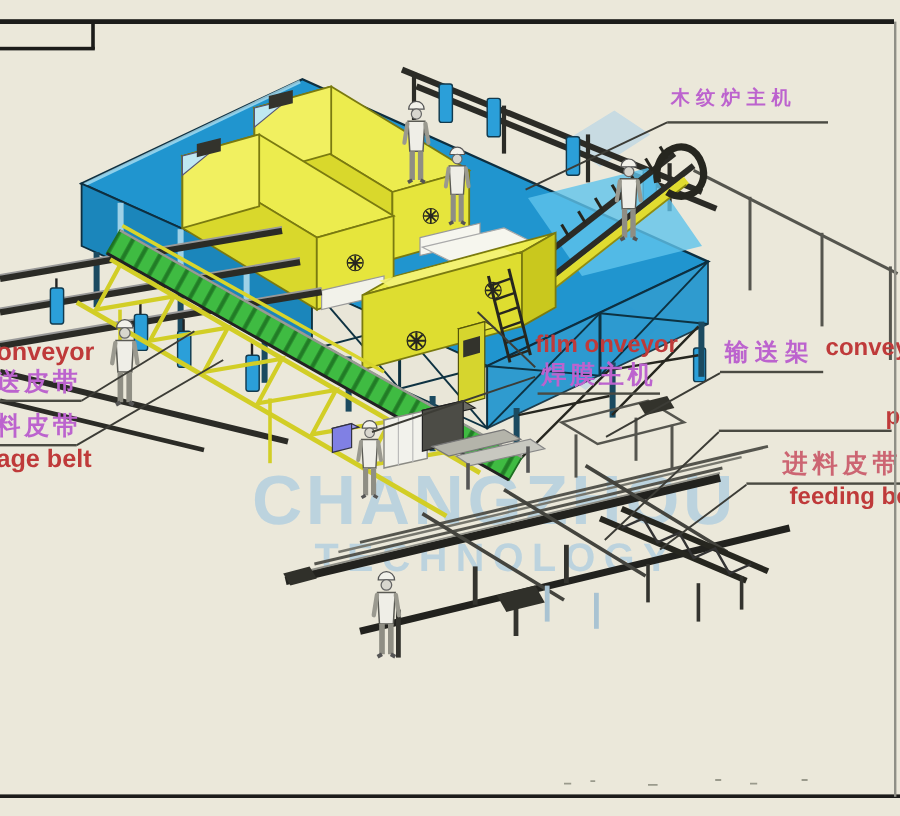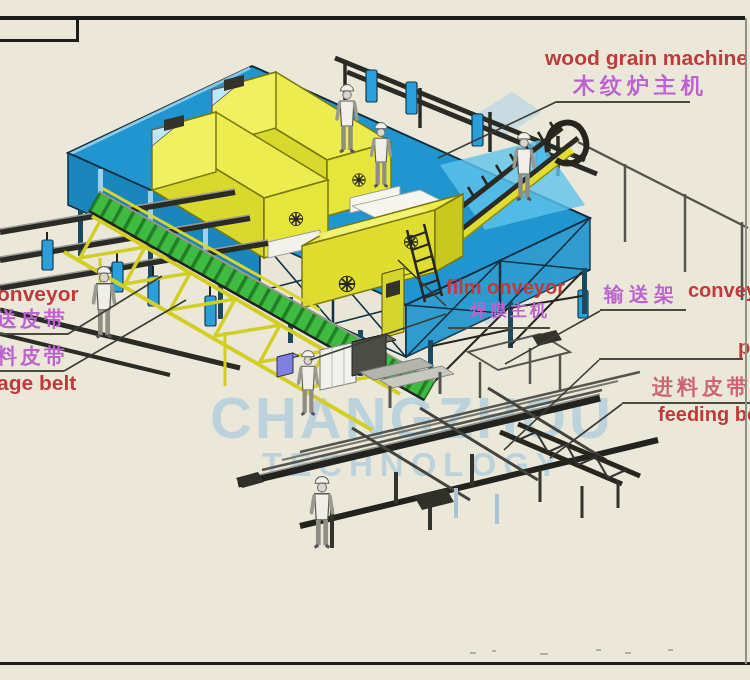--- a/index.html
+++ b/index.html
@@ -304,26 +304,25 @@
       <path d="M622,404 L550,458"></path>
       <path d="M68,334 L162,276"></path>
       <path d="M64,371 L186,300"></path>
     </g>
 
     <g stroke="#9a9a8c" stroke-width="1.5">
       <path d="M470,653 l6,0 M492,651 l4,0 M540,654 l8,0 M596,650 l5,0 M625,653 l6,0 M668,650 l5,0"></path>
     </g>
   </svg>
 
-  <div class="lbl en" style="left:545px;top:46px;font-size:21px">wood grain machine</div>
-  <div class="lbl zh" style="left:573px;top:74px;font-size:22px;letter-spacing:5px">木纹炉主机</div>
+  <div class="lbl zh" style="left:559px;top:74px;font-size:16px;letter-spacing:5px">木纹炉主机</div>
   <div class="uline" style="left:556px;top:101px;width:134px"></div>
 
   <div class="lbl en" style="left:446px;top:276px;font-size:20px">film onveyor</div>
-  <div class="lbl zh" style="left:470px;top:301px;font-size:17px;letter-spacing:3px">焊膜主机</div>
+  <div class="lbl zh" style="left:451px;top:301px;font-size:21px;letter-spacing:3px">焊膜主机</div>
   <div class="uline" style="left:448px;top:327px;width:102px"></div>
 
   <div class="lbl zh" style="left:604px;top:283px;font-size:20px;letter-spacing:5px">输送架</div>
   <div class="lbl en" style="left:688px;top:279px;font-size:20px">conveyor</div>
   <div class="uline" style="left:600px;top:309px;width:86px"></div>
 
   <div class="lbl en" style="left:738px;top:336px;font-size:20px">pr</div>
   <div class="uline" style="left:599px;top:358px;width:144px"></div>
 
   <div class="lbl zh pink" style="left:652px;top:375px;font-size:21px;letter-spacing:4px">进料皮带</div>

